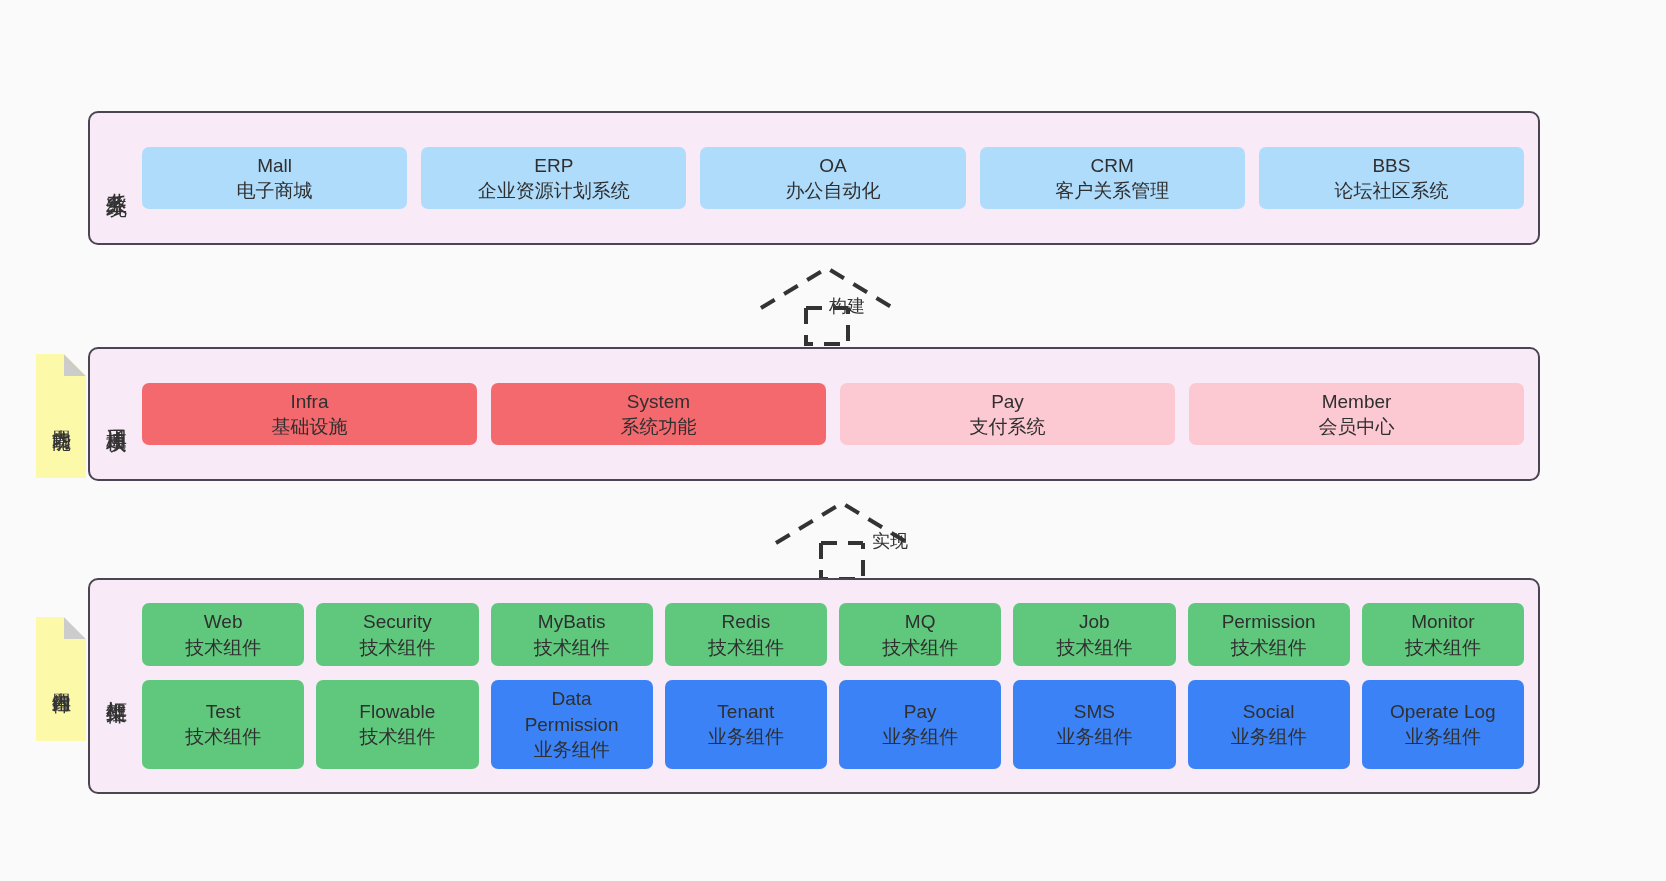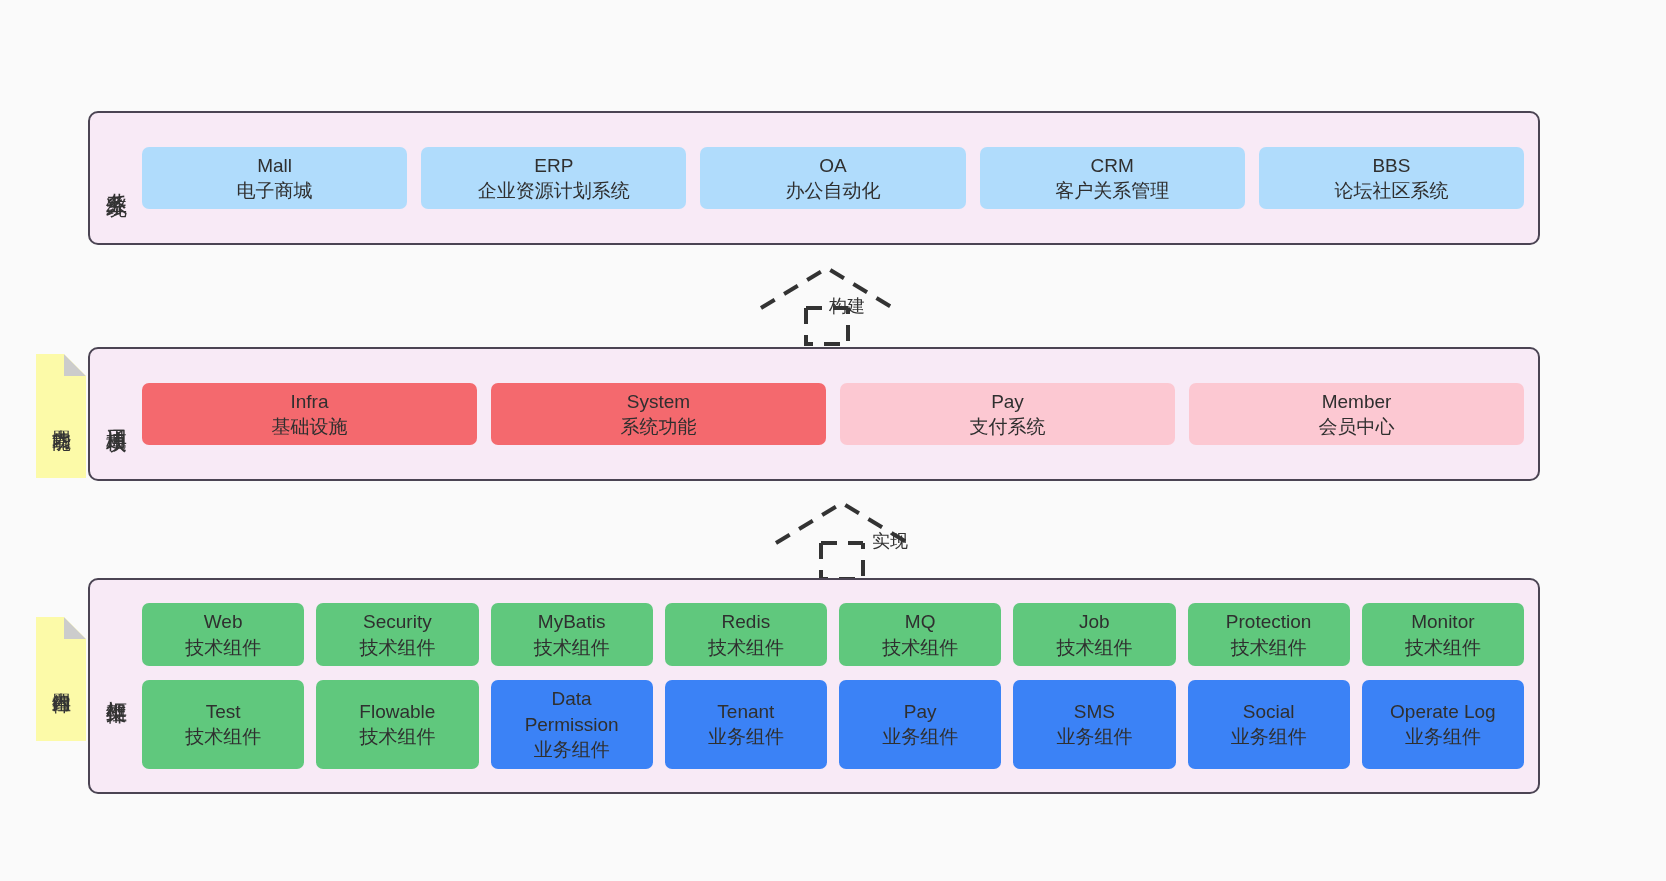--- a/index.html
+++ b/index.html
@@ -259,21 +259,21 @@
         </div>
         <div class="card c-green">
           <span class="en">MQ</span>
           <span class="cn">技术组件</span>
         </div>
         <div class="card c-green">
           <span class="en">Job</span>
           <span class="cn">技术组件</span>
         </div>
         <div class="card c-green">
-          <span class="en">Protection</span>
+          <span class="en">Permission</span>
           <span class="cn">技术组件</span>
         </div>
         <div class="card c-green">
           <span class="en">Monitor</span>
           <span class="cn">技术组件</span>
         </div>
       </div>
 
       <div class="row">
         <div class="card c-green">

